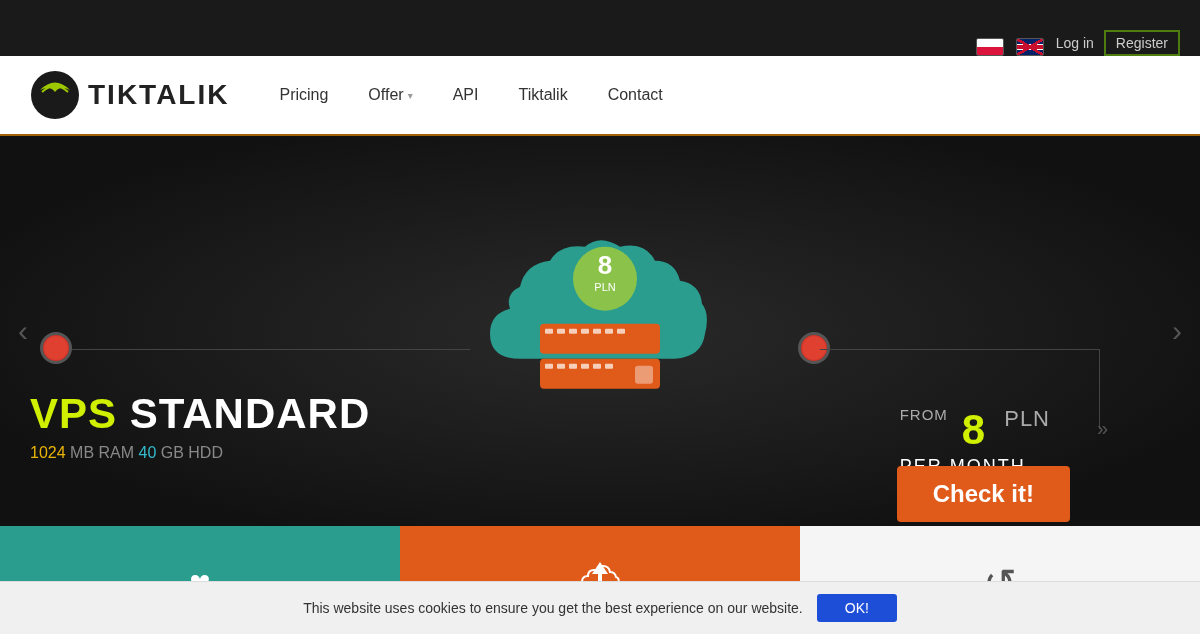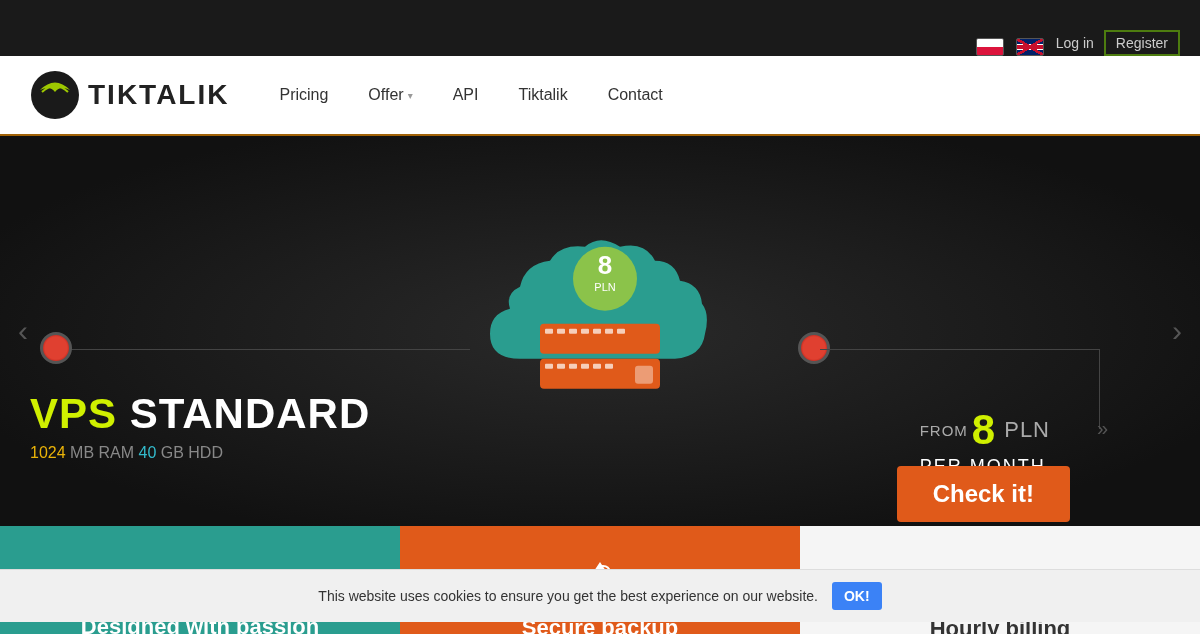--- a/index.html
+++ b/index.html
@@ -194,22 +194,22 @@
       position: absolute;
       right: 150px;
       top: 270px;
       text-align: left;
     }
     .from-label {
       font-size: 15px;
       color: #aaa;
       letter-spacing: 1px;
       display: flex;
-      align-items: center;
-      gap: 4px;
+      align-items: flex-start;
+      gap: 14px;
     }
     .from-price {
       font-size: 42px;
       font-weight: bold;
       color: #d0f000;
     }
     .from-currency {
       font-size: 22px;
       color: #aaa;
       font-weight: normal;
@@ -284,42 +284,42 @@
     .feature-desc {
       font-size: 13px;
       color: rgba(255,255,255,0.85);
       line-height: 1.4;
     }
     .feature-box.white .feature-desc { color: #666; }
 
     
     .cookie-bar {
       position: fixed;
-      bottom: 12px;
+      bottom: 0;
       left: 0;
       right: 0;
       background: #f0f0f0;
       border-top: 1px solid #ddd;
       padding: 12px 20px;
       display: flex;
       align-items: center;
       justify-content: center;
       gap: 14px;
       font-size: 14px;
       color: #333;
       z-index: 100;
     }
     .ok-btn {
-      background: #3b82f6;
+      background: #1d4ed8;
       color: #fff;
       border: none;
-      padding: 6px 12px;
+      padding: 6px 28px;
       border-radius: 3px;
       font-size: 14px;
-      font-weight: bold;
+      font-weight: normal;
       cursor: pointer;
     }
 
     
     .flag-pl { background: linear-gradient(to bottom, #fff 50%, #dc143c 50%); }
     .flag-uk {
       background:
         linear-gradient(to bottom right, transparent 45%, #c8102e 45%, #c8102e 55%, transparent 55%),
         linear-gradient(to bottom left, transparent 45%, #c8102e 45%, #c8102e 55%, transparent 55%),
         linear-gradient(to bottom, #012169 33%, #fff 33%, #fff 40%, #c8102e 40%, #c8102e 60%, #fff 60%, #fff 67%, #012169 67%),

